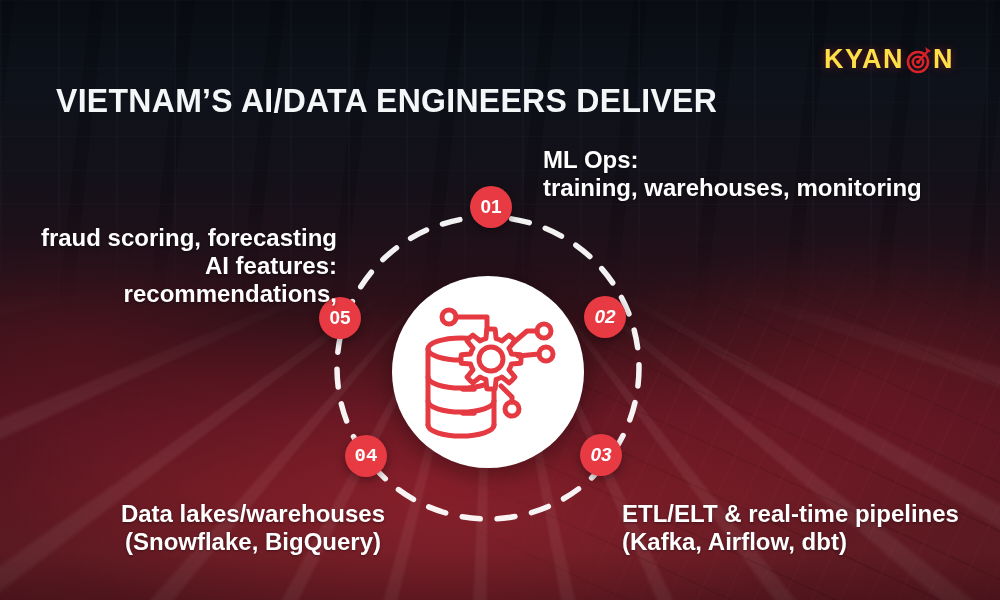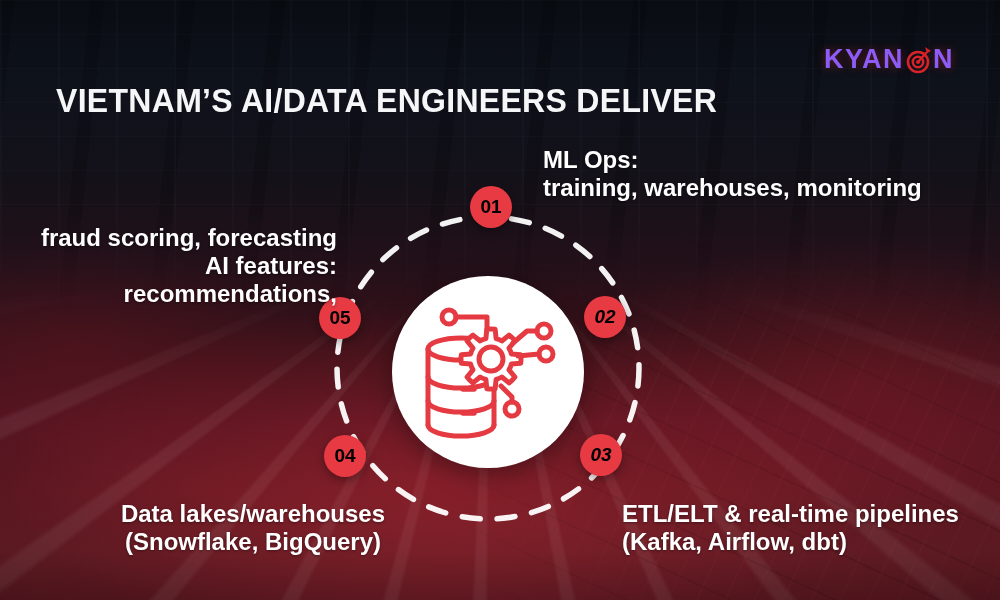--- a/index.html
+++ b/index.html
@@ -50,42 +50,42 @@
     -webkit-mask-image:radial-gradient(55% 55% at 82% 78%,#000 40%,transparent 75%);
             mask-image:radial-gradient(55% 55% at 82% 78%,#000 40%,transparent 75%);
   }
   .bg-vignette{
     position:absolute;inset:0;
     background:radial-gradient(120% 95% at 50% 38%, rgba(0,0,0,0) 52%, rgba(0,0,0,.38) 100%);
   }
 
   
   .logo{position:absolute;top:44px;right:46px;display:flex;align-items:center;
-    color:#8b5cf6;font-weight:700;font-size:27px;letter-spacing:1.5px;
+    color:#fde047;font-weight:700;font-size:27px;letter-spacing:1.5px;
     text-shadow:0 0 10px rgba(220,35,45,.45);}
   .logo svg{margin:0 1px 0 2px;}
 
   
   .title{position:absolute;left:56px;top:82px;color:#f4f6f8;font-weight:700;
     font-size:33px;letter-spacing:.3px;white-space:nowrap;
     transform:scaleX(.97);transform-origin:left center;}
 
   
   .dash-ring{position:absolute;left:323px;top:203px;}
   .hub{position:absolute;left:392px;top:276px;width:192px;height:192px;border-radius:50%;
     background:#ffffff;box-shadow:0 6px 24px rgba(0,0,0,.35);
     display:flex;align-items:center;justify-content:center;}
   .badge{position:absolute;width:42px;height:42px;border-radius:50%;
-    background:#e73a43;color:#000000;font-weight:700;font-size:19px;
+    background:#e73a43;color:#ffffff;font-weight:700;font-size:19px;
     display:flex;align-items:center;justify-content:center;
     box-shadow:0 3px 10px rgba(0,0,0,.35);}
   .badge-01{left:470px;top:186px;}
   .badge-02{left:584px;top:296px;font-style:italic;}
   .badge-03{left:580px;top:434px;font-style:italic;}
-  .badge-04{left:324px;top:435px;}
+  .badge-04{left:345px;top:435px;font-family:Liberation Mono, monospace;}
   .badge-05{left:319px;top:297px;}
 
   .label{position:absolute;color:#ffffff;font-weight:700;font-size:24px;line-height:28px;
     text-shadow:0 1px 3px rgba(0,0,0,.4);}
   .label-01{left:543px;top:146px;text-align:left;}
   .label-02{left:660px;top:318px;text-align:left;}
   .label-03{left:622px;top:500px;text-align:left;}
   .label-04{left:93px;top:500px;width:320px;text-align:center;}
   .label-05{left:27px;top:224px;width:310px;text-align:right;}
 </style>

